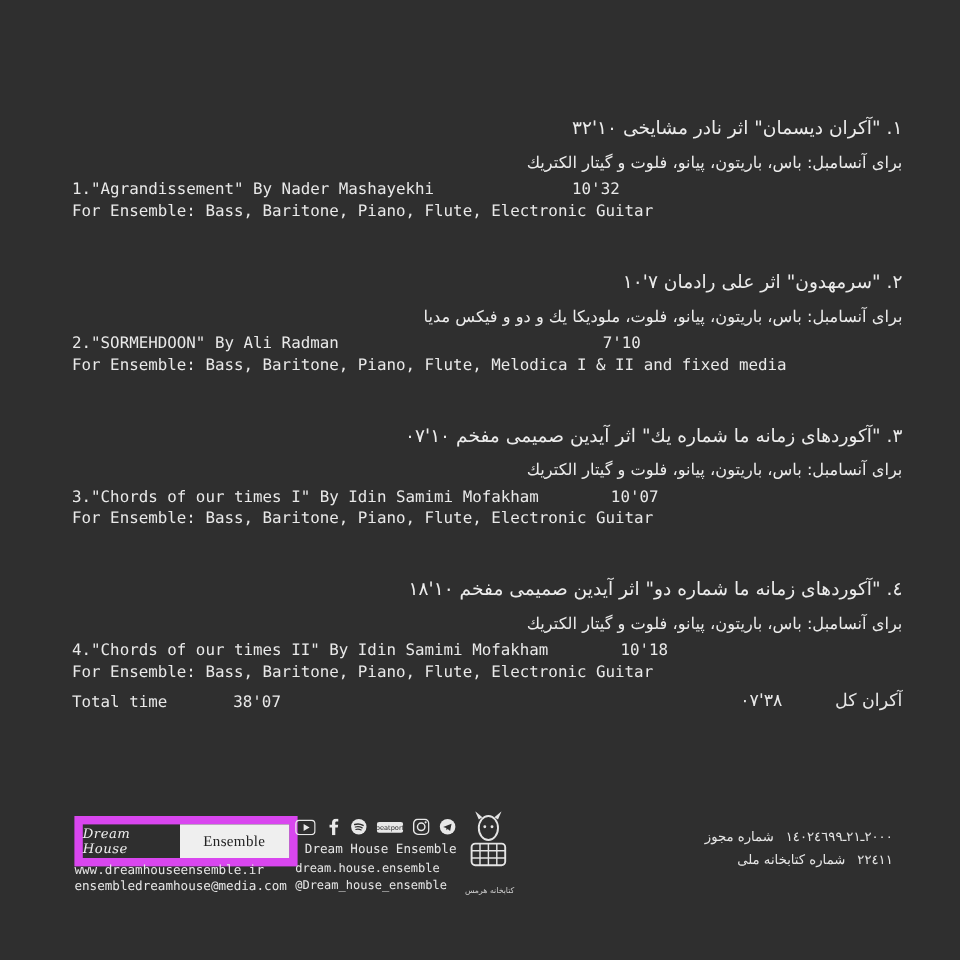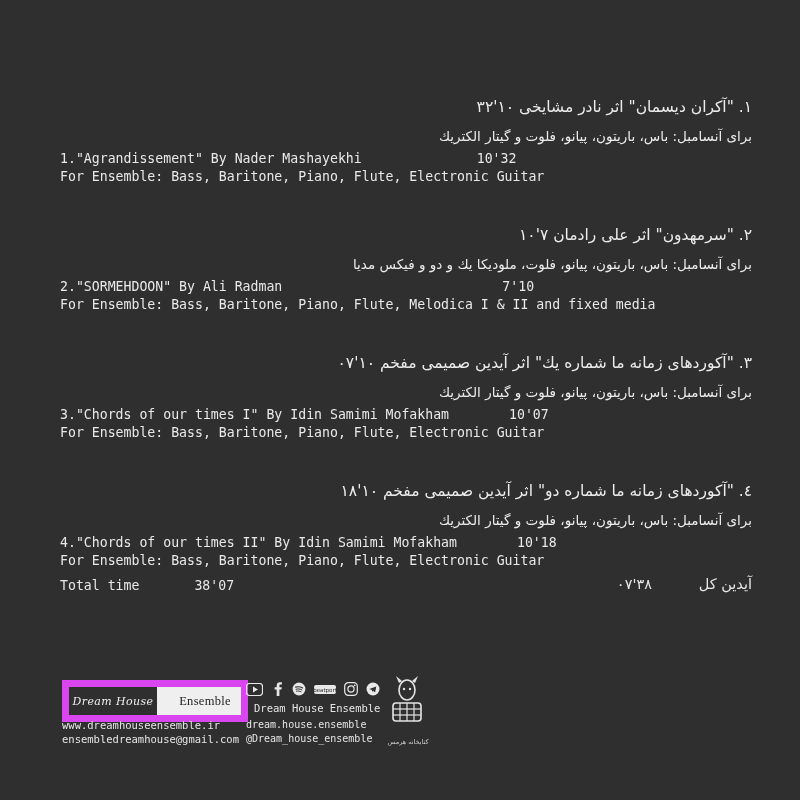--- a/index.html
+++ b/index.html
@@ -114,30 +114,29 @@
     display: flex;
     align-items: center;
     justify-content: center;
     font-family: "DejaVu Serif", serif;
     font-style: italic;
     font-size: 11px;
     color: #f0f0f0;
     letter-spacing: 0.4px;
   }
   .logo-ens {
-    width: 72px;
+    width: 92px;
     background: #efefef;
     color: #222;
     display: flex;
     align-items: center;
     justify-content: center;
     font-family: "Liberation Serif", serif;
     font-size: 12.5px;
     letter-spacing: 0.3px;
-    padding-left: 12px;
   }
   .weblines {
     position: absolute;
     left: 62px;
     top: 38px;
     font-family: "DejaVu Sans Mono", monospace;
     font-size: 10.5px;
     line-height: 14px;
     color: #e6e6e6;
     white-space: pre;
@@ -236,35 +235,35 @@
 
     <div class="track" style="margin-bottom:6px;">
       <div class="fa-line fa-title">٤. "آكوردهاى زمانه ما شماره دو" اثر آيدين صميمى مفخم ١٠'١٨</div>
       <div class="fa-line fa-sub">براى آنسامبل: باس، باريتون، پيانو، فلوت و گيتار الكتريك</div>
       <div class="en-line"><span>4."Chords of our times II" By Idin Samimi Mofakham</span><span style="display:inline-block;width:60px;"></span><span class="en-dur">10'18</span></div>
       <div class="en-line">For Ensemble: Bass, Baritone, Piano, Flute, Electronic Guitar</div>
     </div>
 
     <div class="total">
       <div class="total-en"><span>Total time</span><span style="display:inline-block;width:55px;"></span><span>38'07</span></div>
-      <div class="total-fa">آيدين كل</div>
+      <div class="total-fa">آكران كل</div>
       <div class="total-fa-dur">٣٨'٠٧</div>
     </div>
 
   </div>
 
   <div class="footer">
 
     <div class="logo-box">
       <div class="logo-script">Dream House</div>
       <div class="logo-ens">Ensemble</div>
     </div>
 
     <div class="weblines"><span>www.dreamhouseensemble.ir</span>
-<span>ensembledreamhouse@gmail.com</span></div>
+<span>ensembledreamhouse@media.com</span></div>
 
     <div class="social">
       <span>
         <svg width="17" height="13" viewBox="0 0 17 13">
             <rect x="0.5" y="0.5" width="16" height="12" rx="3" fill="none" stroke="#e8e8e8" stroke-width="1.2"></rect>
             <polygon points="7,3.6 12,6.5 7,9.4" fill="#e8e8e8"></polygon>
           </svg>
       </span>
       <span>
         <svg width="13" height="14" viewBox="0 0 13 14">
@@ -315,15 +314,19 @@
         <rect x="5" y="27" width="28" height="18" rx="3" fill="none" stroke="#e4e4e4" stroke-width="1.6"></rect>
         <line x1="5" y1="33" x2="33" y2="33" stroke="#e4e4e4" stroke-width="1.2"></line>
         <line x1="5" y1="39" x2="33" y2="39" stroke="#e4e4e4" stroke-width="1.2"></line>
         <line x1="12" y1="27" x2="12" y2="45" stroke="#e4e4e4" stroke-width="1.2"></line>
         <line x1="19" y1="27" x2="19" y2="45" stroke="#e4e4e4" stroke-width="1.2"></line>
         <line x1="26" y1="27" x2="26" y2="45" stroke="#e4e4e4" stroke-width="1.2"></line>
       </svg>
     </div>
     <div class="cat-caption">كتابخانه هرمس</div>
 
+    <div class="right-meta">
+      <div><span class="meta-num">٢٠٠٠ـ٢١ـ١٤٠٢٤٦٩٩</span><span>شماره مجوز</span></div>
+      <div><span class="meta-num">٢٢٤١١</span><span>شماره كتابخانه ملى</span></div>
+    </div>
 
   </div>
 </div>
 
 </body></html>

